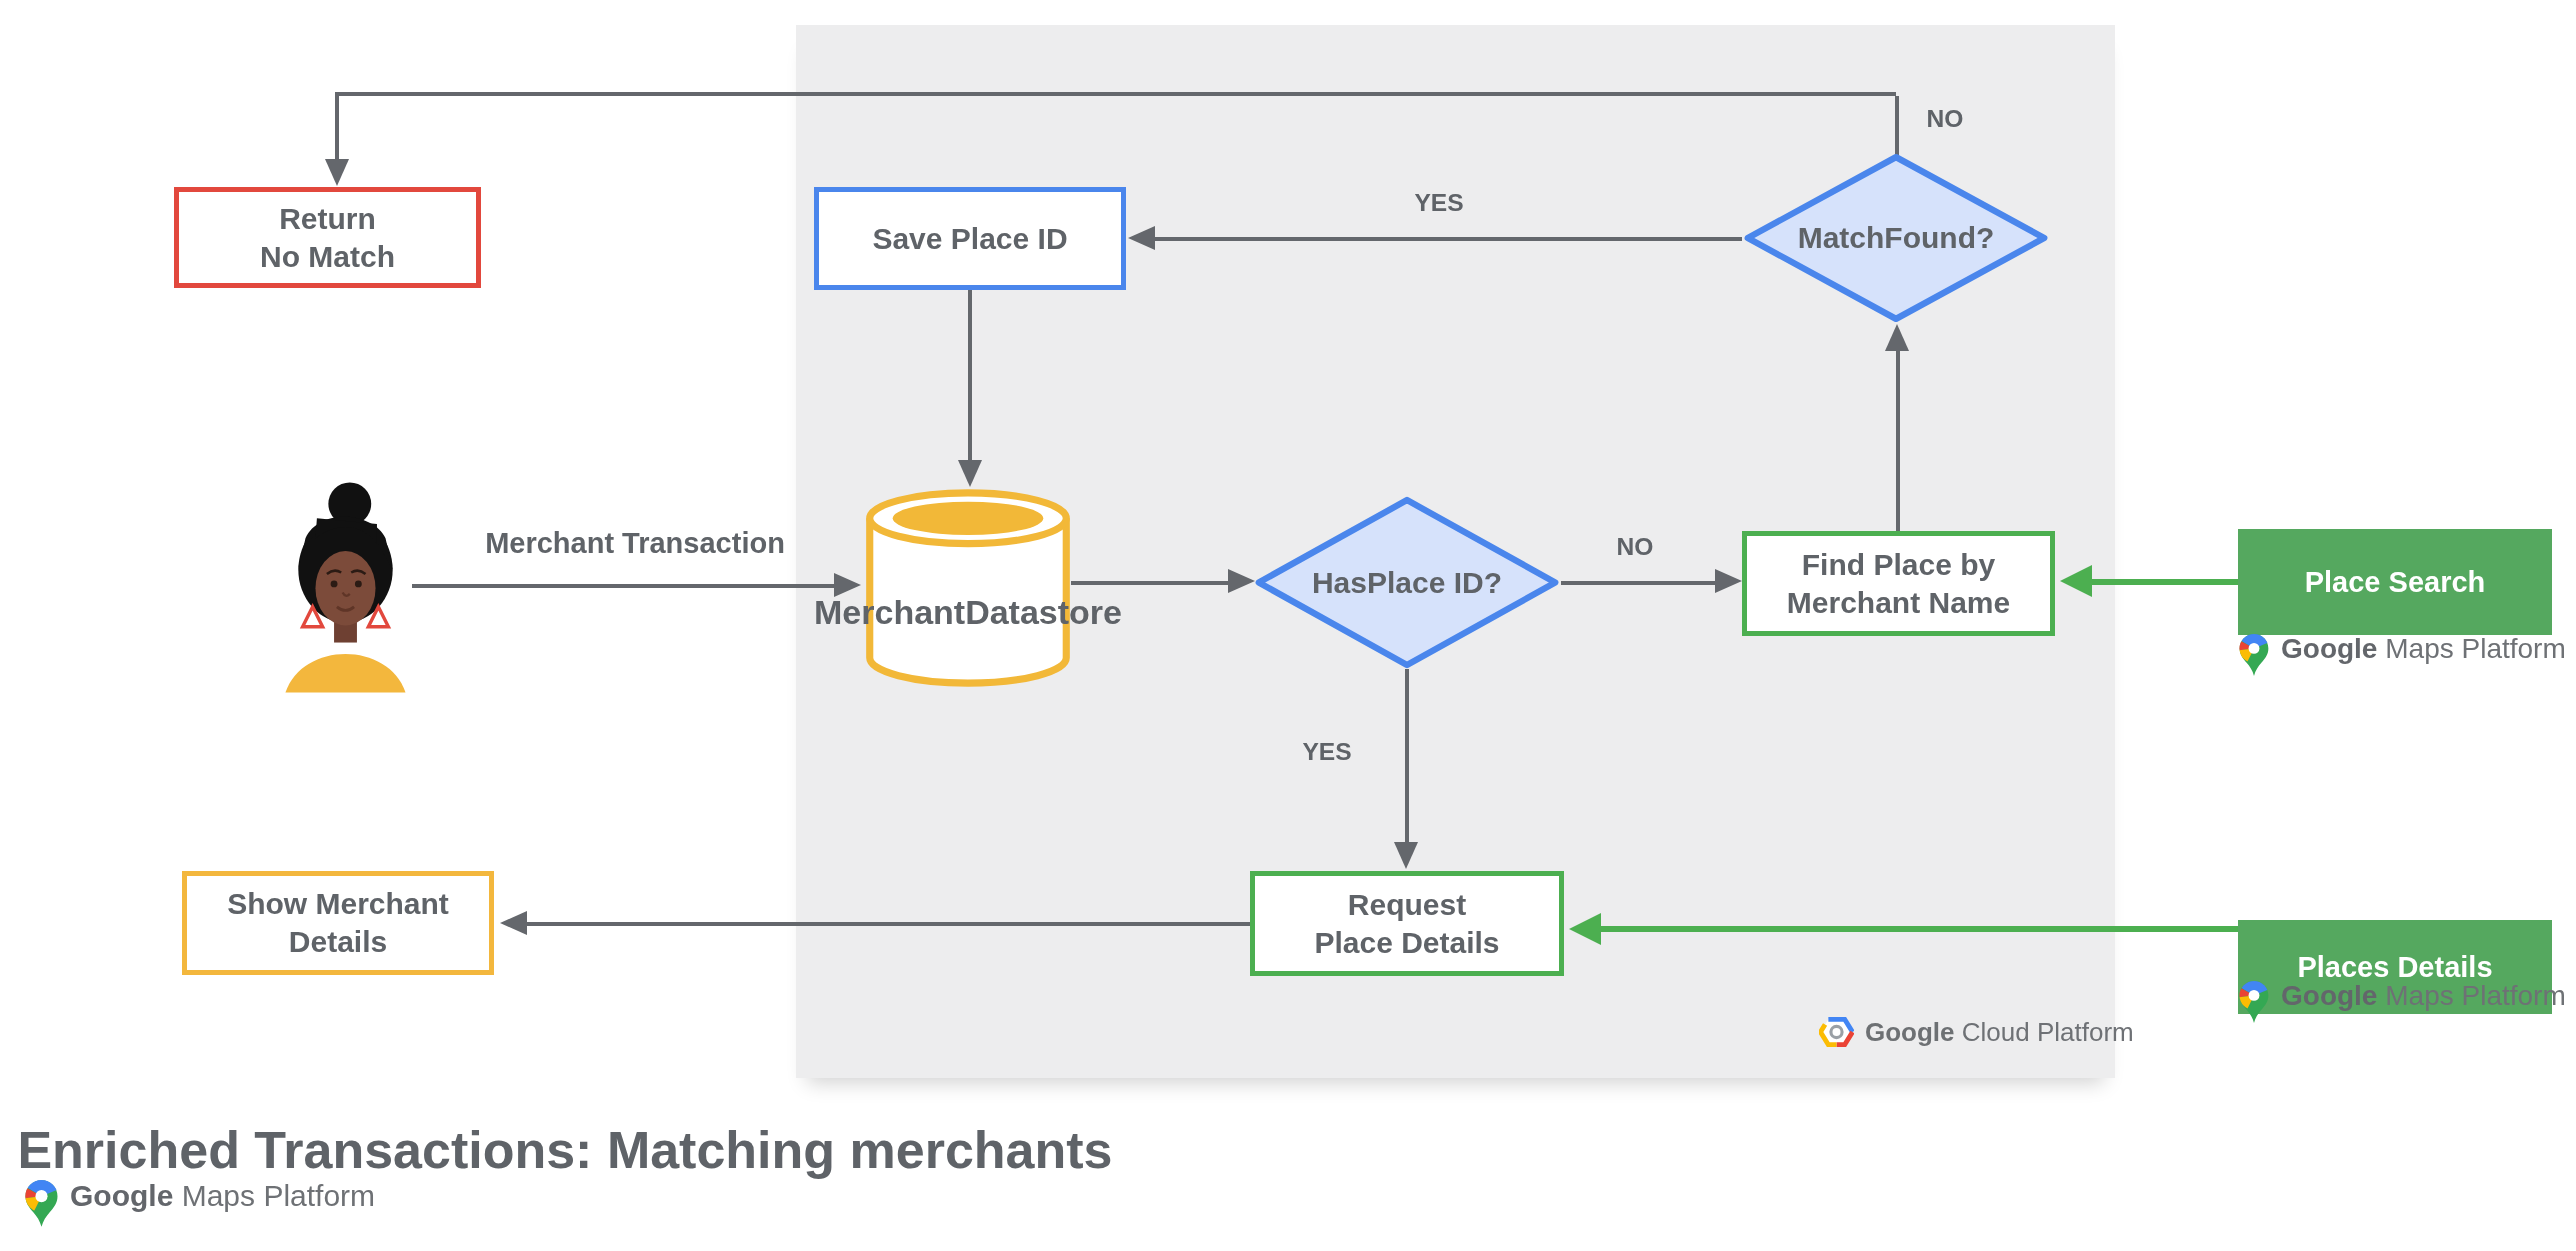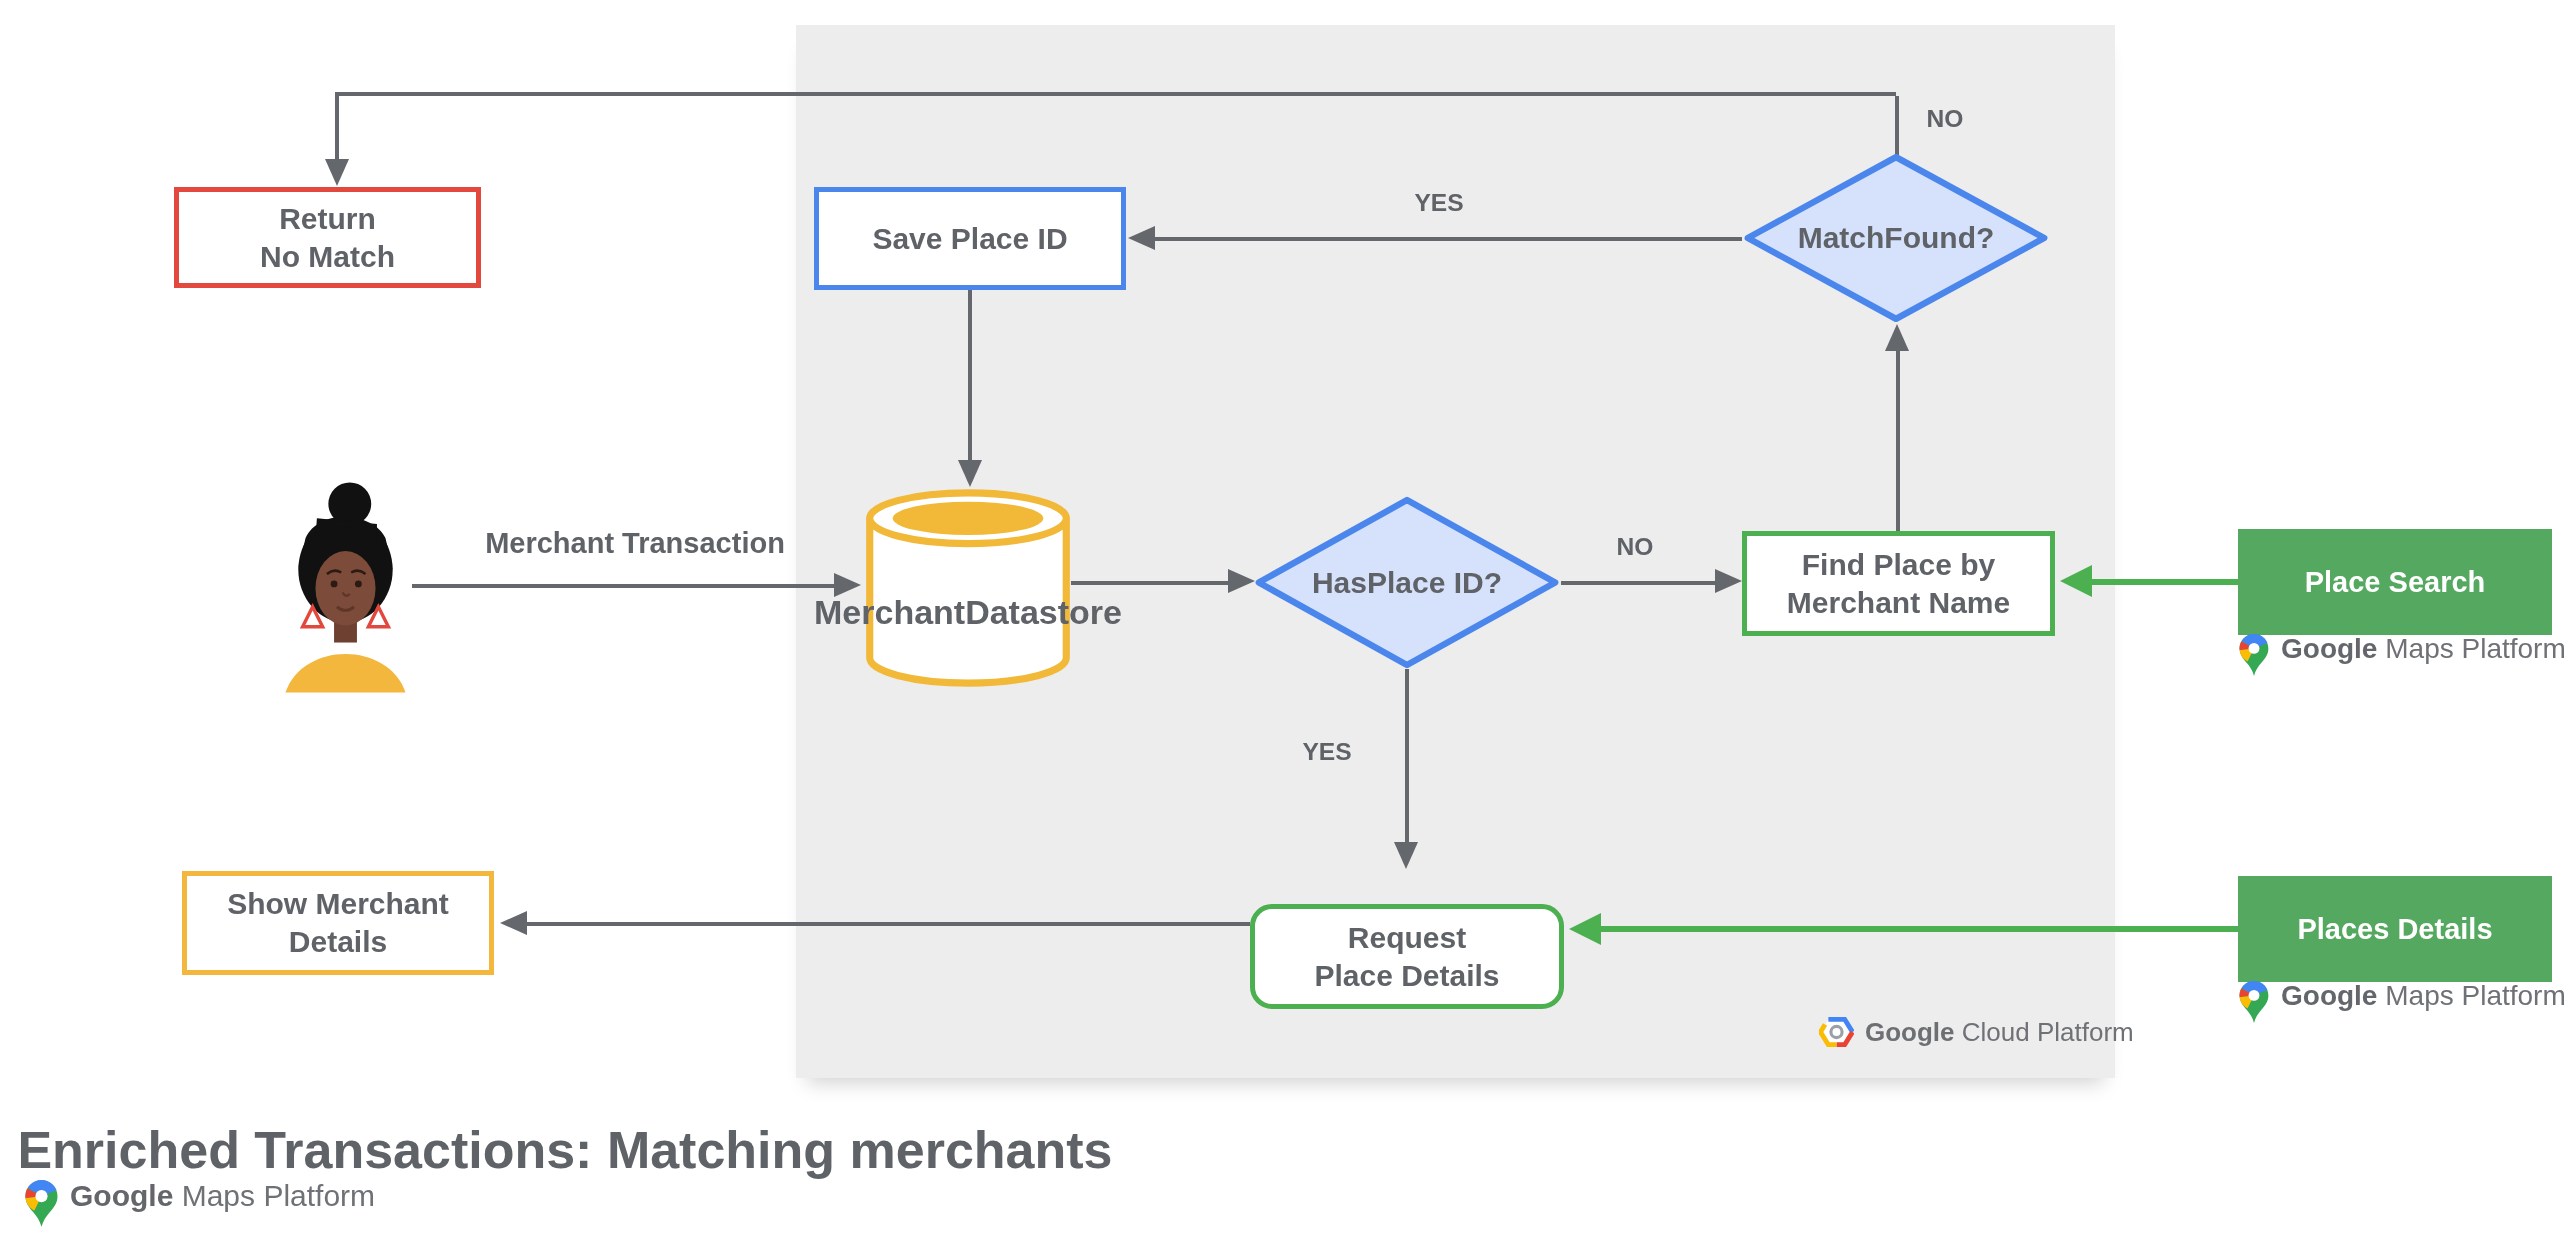--- a/index.html
+++ b/index.html
@@ -15,29 +15,29 @@
         align-items:center;justify-content:center;text-align:center;
         color:var(--ink,#5F6368);font-weight:700;font-size:30px;line-height:1.26;}
   .node.red   {border:5.6px solid var(--red,#E2483D);}
   .node.blue  {border:5.6px solid var(--blue,#4A86EC);}
   .node.green {border:5.6px solid var(--green,#4CAF50);}
   .node.yellow{border:5.6px solid var(--yellow,#F3B73D);}
 
   #return-no-match        {left:174px; top:187px; width:297px; height:91px;}
   #save-place-id          {left:814px;top:187px; width:302px; height:93px;}
   #find-place             {left:1742px;top:531px; width:303px; height:95px;}
-  #request-place-details  {left:1250px;top:904px;width:304px; height:95px;border-radius:22px;}
+  #request-place-details  {left:1250px;top:871px;width:304px; height:95px;}
   #show-merchant-details  {left:182px; top:871px;width:302px; height:94px;}
 
   
   .api-btn{position:absolute;background:var(--btn-green,#55A85F);color:#fff;
            display:flex;align-items:center;justify-content:center;
            font-weight:700;font-size:29px;}
   #place-search  {left:2238px;top:529px; width:314px;height:106px;}
-  #places-details{left:2238px;top:876px;width:314px;height:106px;}
+  #places-details{left:2238px;top:920px;width:314px;height:94px;}
 
   
   .diamond{position:absolute;}
   .diamond .dtext{position:absolute;left:0;top:0;width:100%;height:100%;
         display:flex;flex-direction:row;align-items:center;justify-content:center;
         color:var(--ink,#5F6368);font-weight:700;font-size:30px;line-height:1.26;text-align:center;}
   #has-place-id{left:1254px;top:496px;width:306px;height:173px;}
   #match-found {left:1743px;top:153px;width:306px;height:170px;}
 
   

